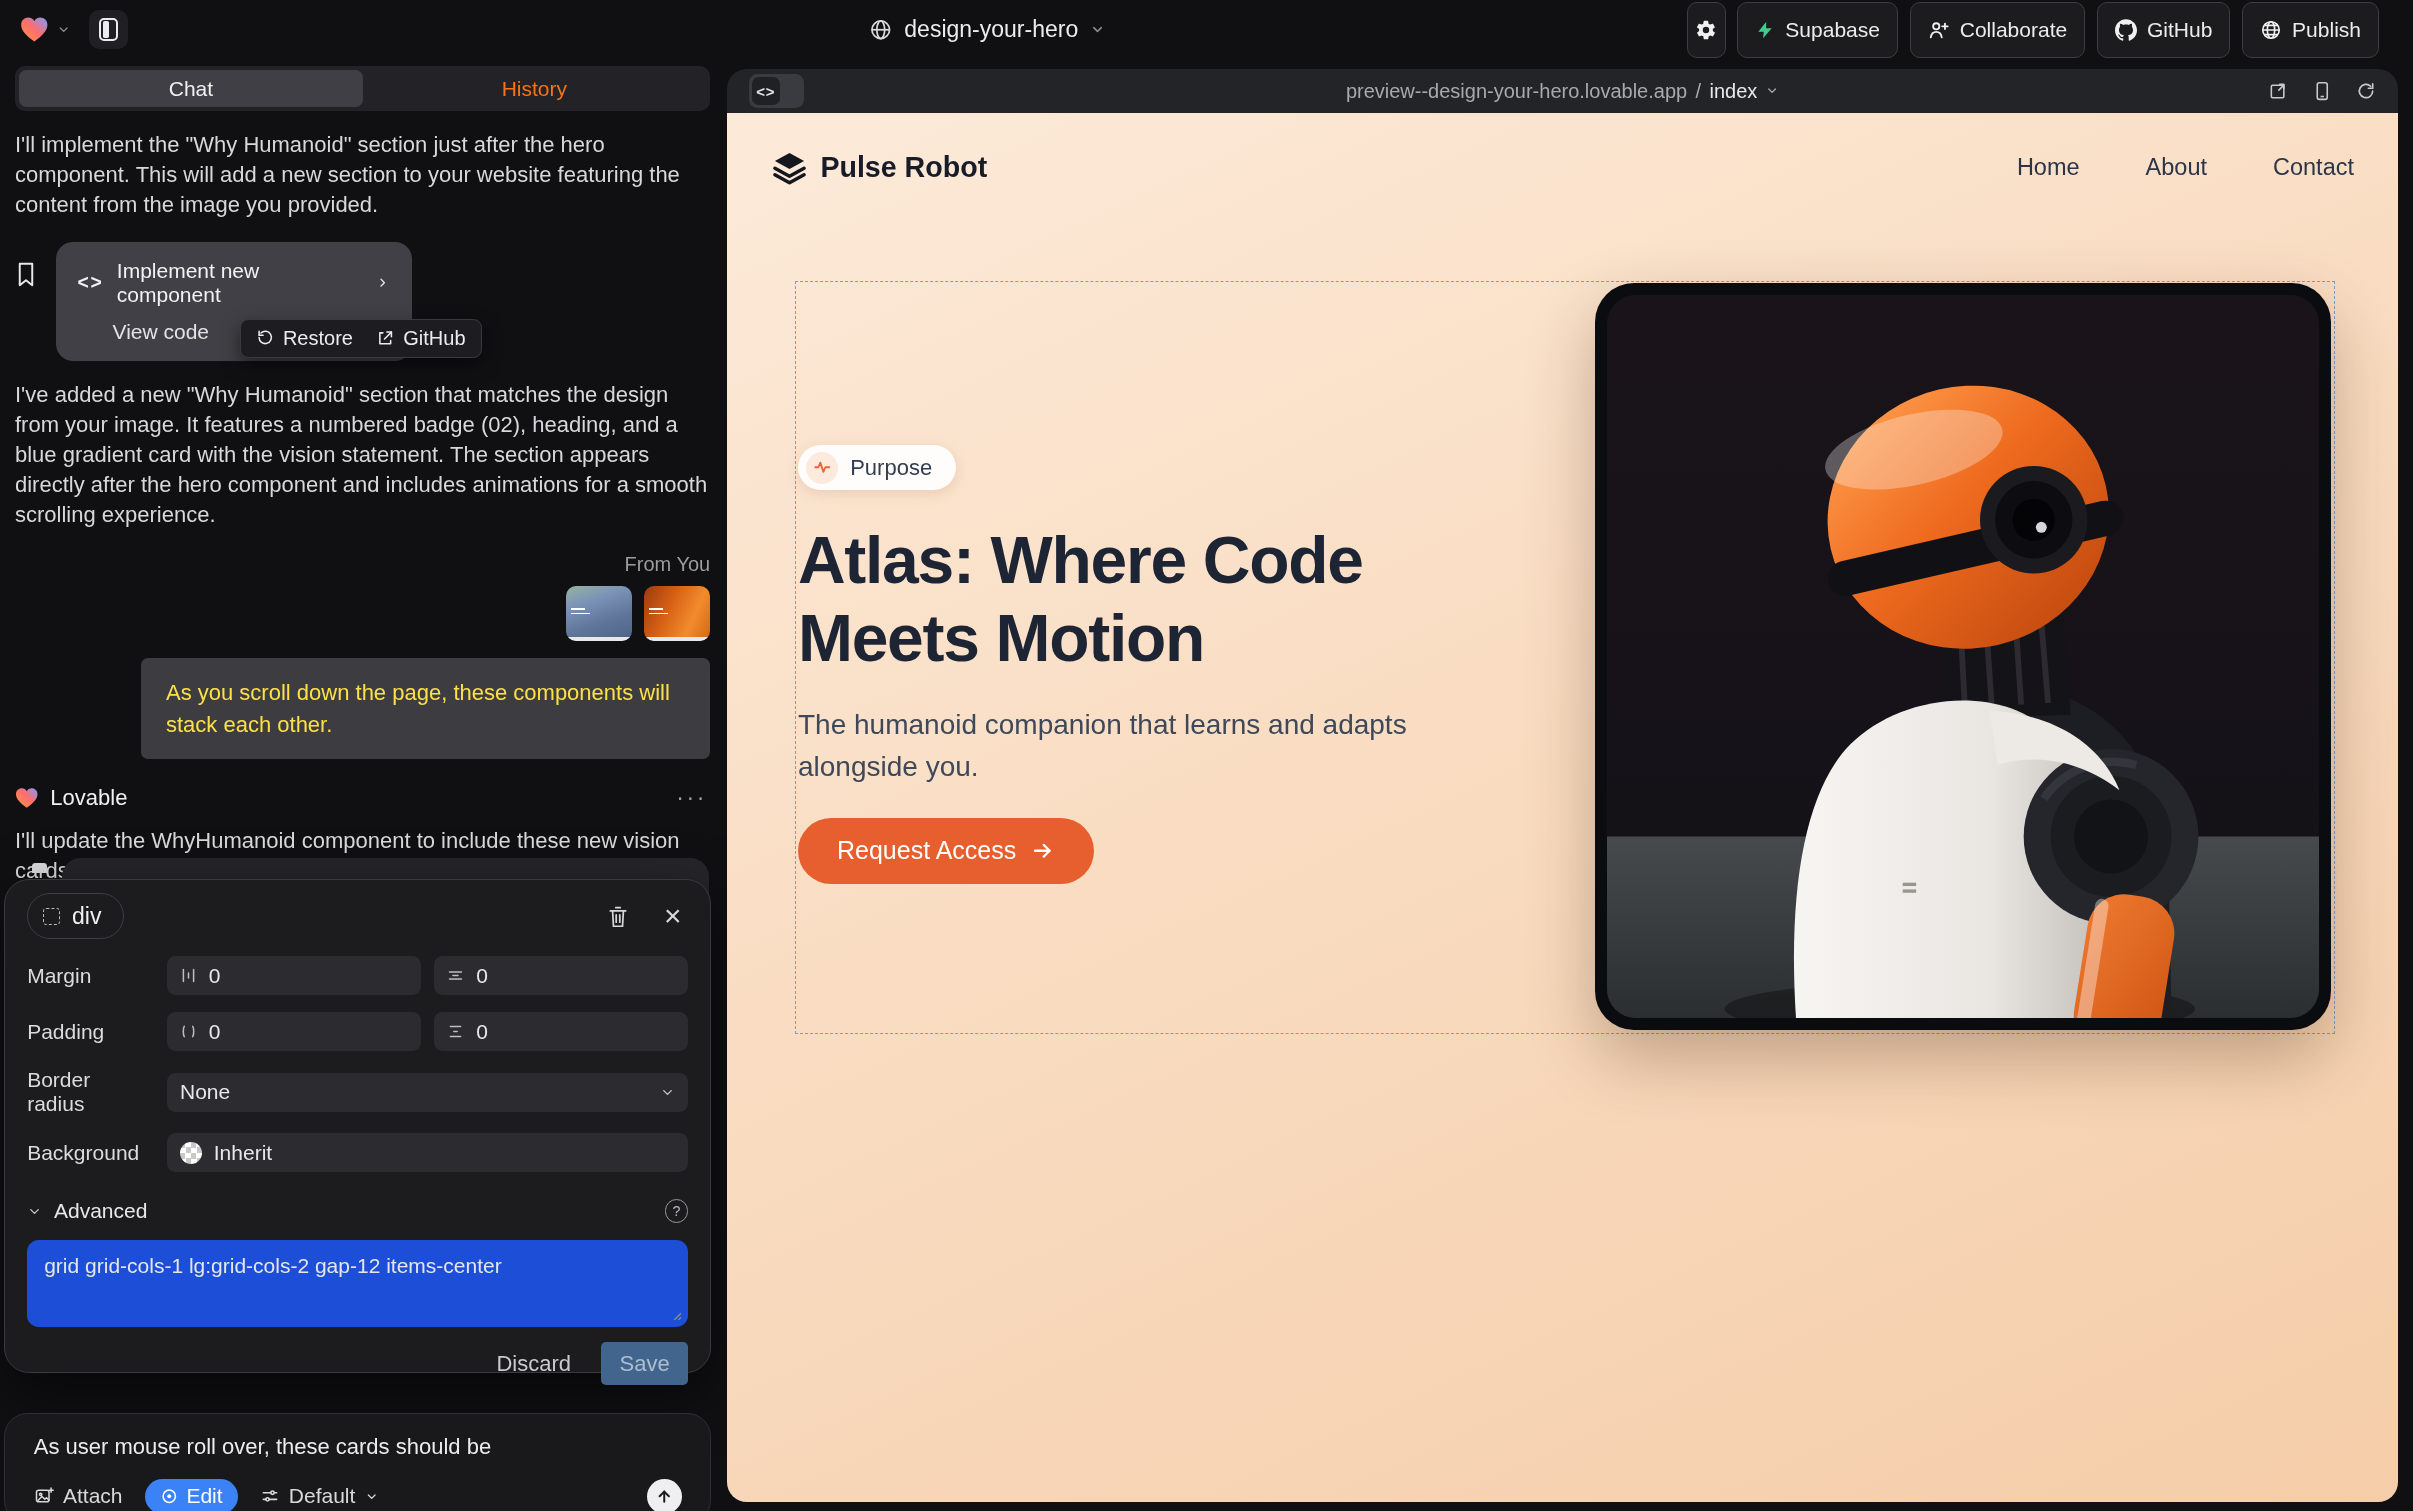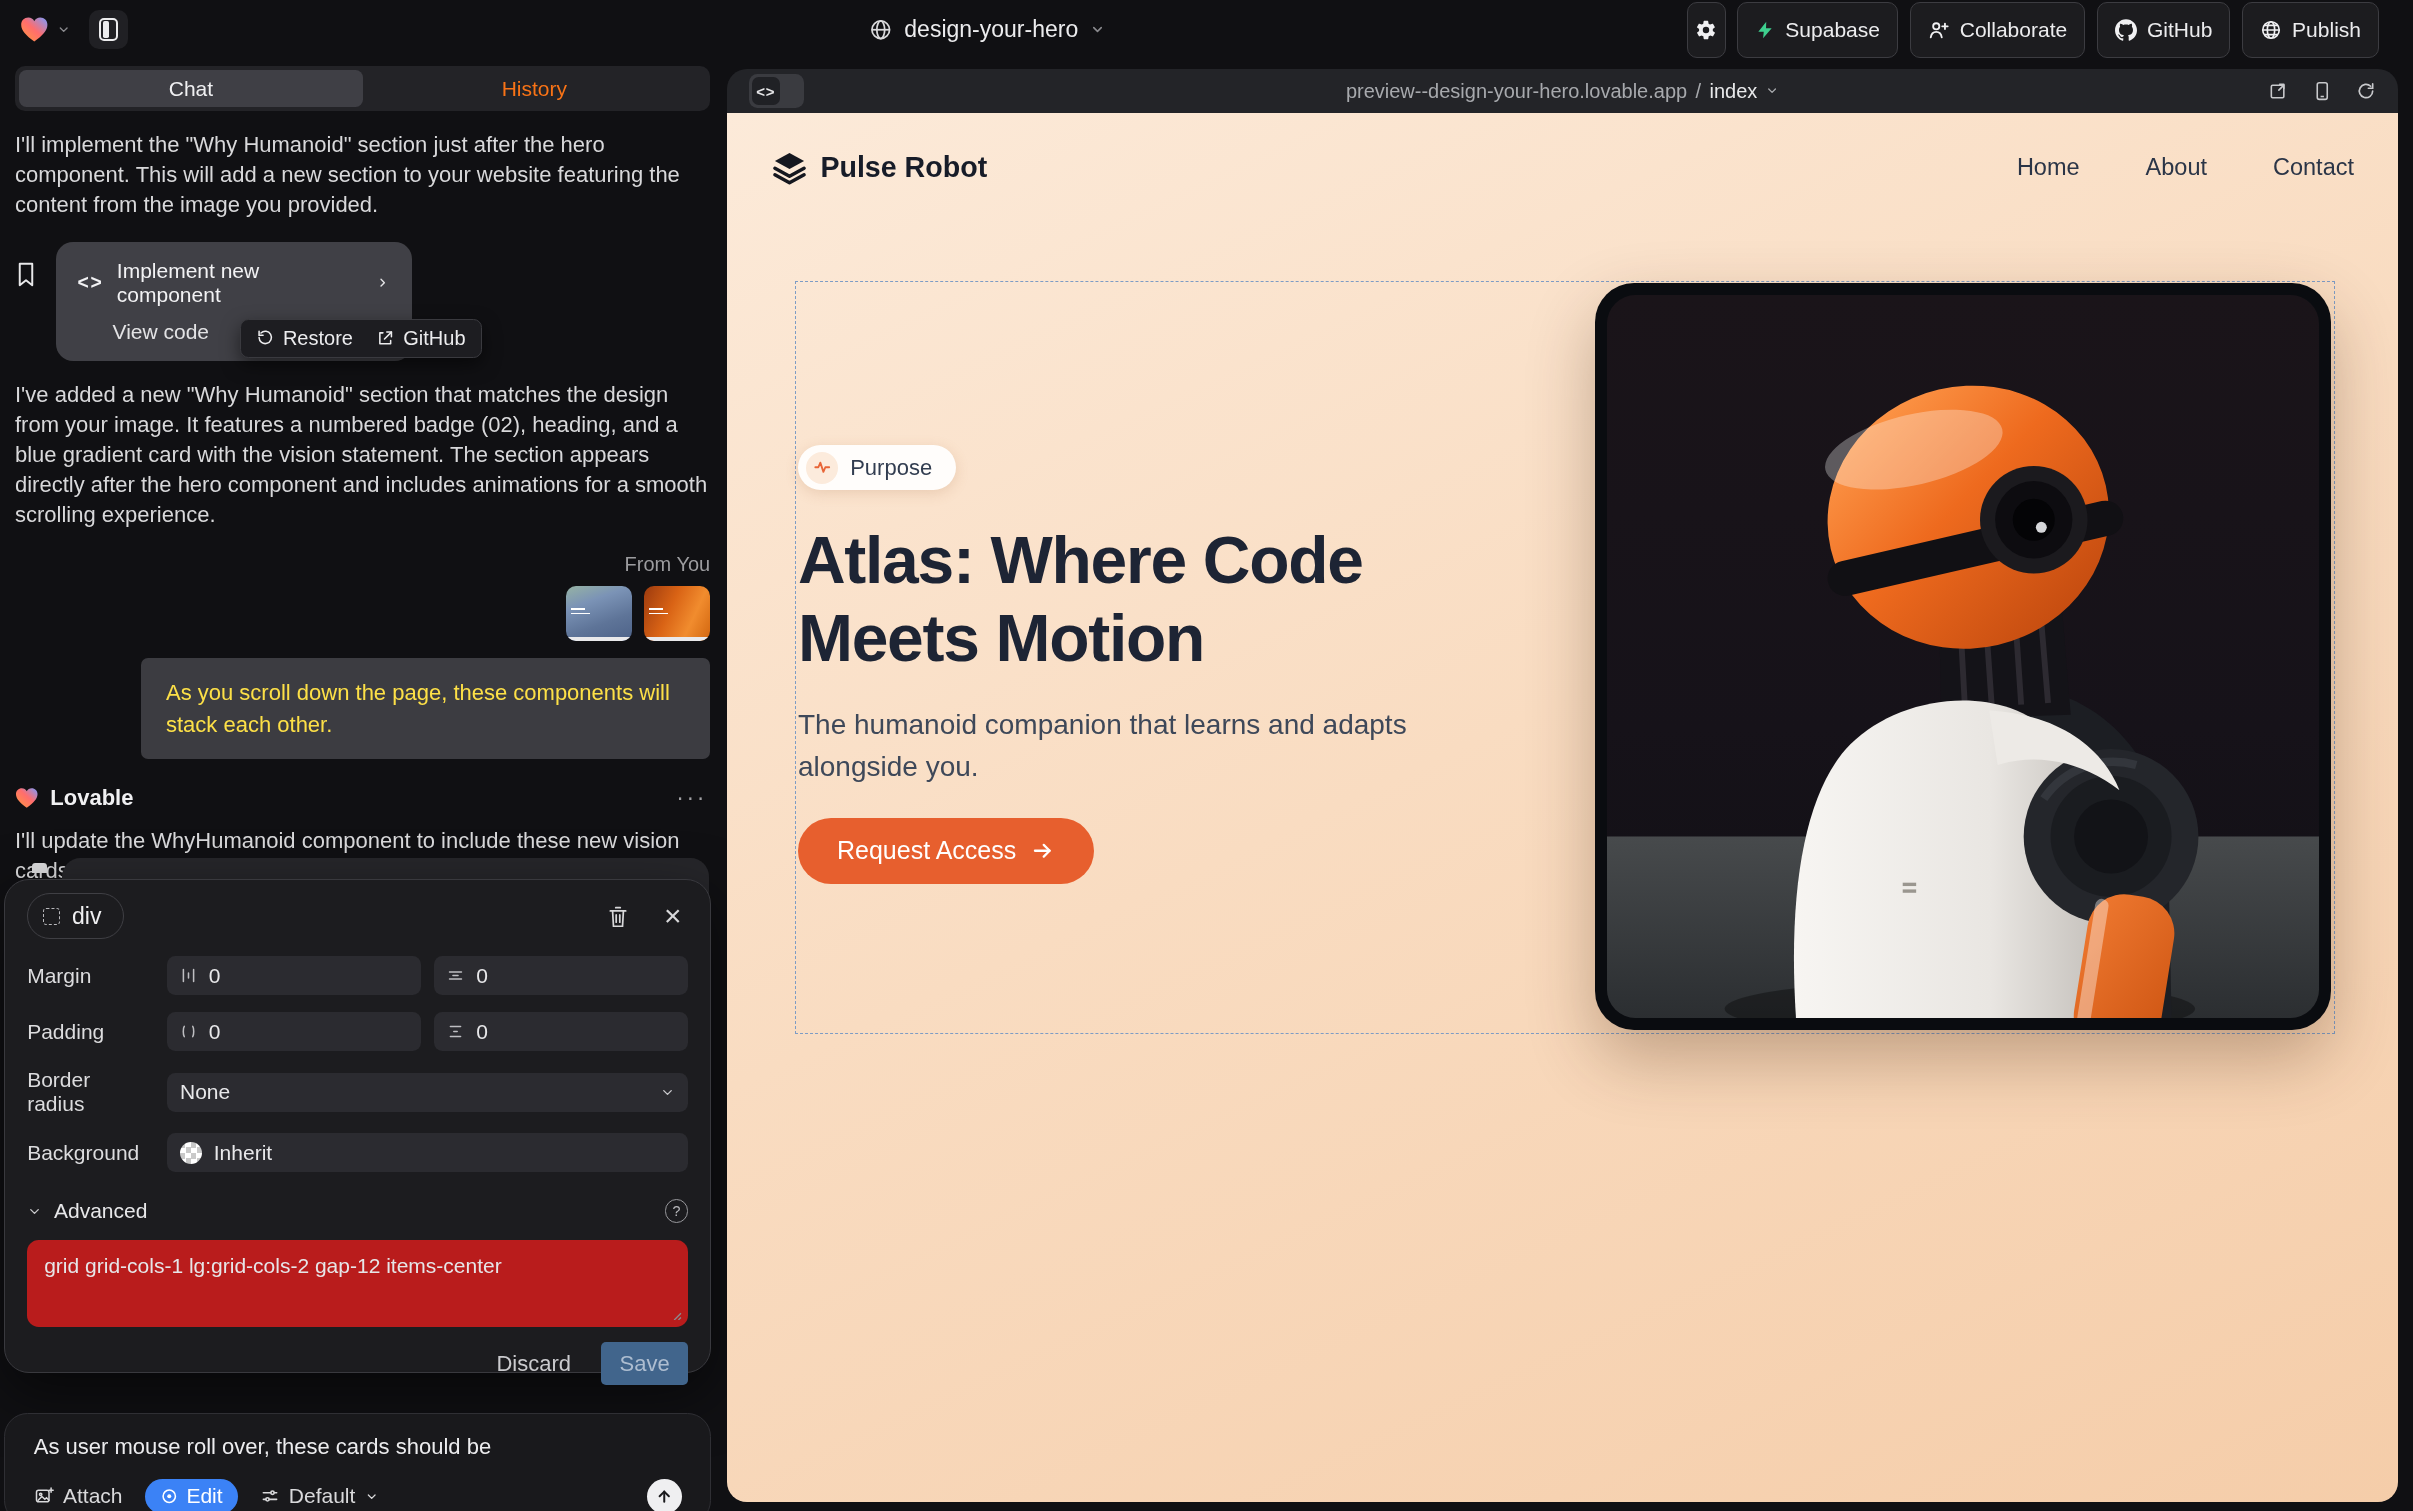--- a/index.html
+++ b/index.html
@@ -46,21 +46,21 @@
   .thumbs { display:flex; justify-content:flex-end; gap:11.8px; margin-top:10px; }
   .thumb { width:66px; height:55px; border-radius:10px; position:relative; overflow:hidden; cursor:pointer; }
   .thumb.blue { background:linear-gradient(160deg,#96b3a4 0%,#7b93b6 30%,#5e7498 65%,#4d6288 100%); }
   .thumb.orange { background:linear-gradient(115deg,#9c3a0e 0%,#d96315 40%,#f18c2e 70%,#d2660f 100%); }
   .thumb::after { content:""; position:absolute; left:0; right:0; bottom:0; height:4.2px; background:#e9e9eb; }
   .thumb .marks { position:absolute; left:5px; top:22px; }
   .thumb .marks i { display:block; height:1.7px; background:#fff; margin-bottom:2.5px; }
   .thumb .marks i:nth-child(1){ width:13.4px; } .thumb .marks i:nth-child(2){ width:18.5px; }
   .quote-bubble { margin-left:126px; margin-top:17px; background:#3c3c41; border-radius:7px; padding:18.5px 25px; font-size:22px; line-height:32px; color:#fde047; }
   .lovable-row { display:flex; align-items:center; gap:11.8px; margin-top:25px; }
-  .lovable-name { font-size:22px; font-weight:bold; color:#f0f0f2; }
+  .lovable-name { font-size:22px; font-weight:normal; color:#f0f0f2; }
   .more-dots { margin-left:auto; color:#a0a0a4; font-size:23px; letter-spacing:2.5px; margin-right:3.4px; cursor:pointer; }
 
   .partial-card { position:absolute; left:62px; top:799px; width:647px; height:50px; background:#26262a; border-radius:18.5px 18.5px 0 0; }
   .bookmark-sliver { position:absolute; left:32px; top:804px; width:15px; height:10px; background:#dcdcde; border-radius:3.4px 3.4px 0 0; }
 
   
   .inspector { position:absolute; left:4.2px; top:820px; width:707px; height:494px; background:#1c1c1f; border:0.8px solid #39393e; border-radius:25px; box-shadow:0 20px 59px rgba(0,0,0,.55); padding:13.4px 22px 15px; }
   .insp-header { display:flex; align-items:center; }
   .el-chip { display:flex; align-items:center; gap:11.8px; border:0.8px solid #3f3f44; border-radius:23.5px; padding:8.4px 22px 8.4px 15px; font-size:23px; color:#f0f0f2; cursor:pointer; }
   .dashed-sq { width:17px; height:17px; border:1.7px dashed #b9b9bd; border-radius:3.4px; }
@@ -68,21 +68,21 @@
   .xclose { font-size:30px; color:#d8d8da; line-height:1; cursor:pointer; }
   .insp-row { display:grid; grid-template-columns:126px 1fr 1fr; column-gap:13.4px; align-items:center; margin-top:17px; }
   .insp-label { font-size:21px; color:#dcdcde; }
   .insp-input { height:39px; background:#2b2b30; border-radius:8.4px; display:flex; align-items:center; gap:11.8px; padding:0 13.4px; font-size:21px; color:#e8e8ea; cursor:text; }
   .insp-input.full { grid-column:2 / 4; cursor:pointer; }
   .mini-icon { display:flex; opacity:.9; color:#cfcfd2; }
   .checker { width:22px; height:22px; border-radius:50%; background:repeating-conic-gradient(#ffffff 0 25%, #c9c9c9 0 50%); background-size:11px 11px; }
   .sel-chev { margin-left:auto; color:#c9c9cc; display:flex; }
   .advanced-row { display:flex; align-items:center; gap:11.8px; margin-top:27px; font-size:21px; color:#e8e8ea; }
   .help-circle { margin-left:auto; width:23.5px; height:23.5px; border:1.7px solid #98989c; border-radius:50%; display:flex; align-items:center; justify-content:center; font-size:14.3px; color:#b9b9bd; cursor:pointer; }
-  .adv-textarea { margin-top:17px; height:87px; background:#b91c1c; border-radius:11.8px; padding:13.4px 17px; font-size:21px; color:#e6e6e8; position:relative; cursor:text; }
+  .adv-textarea { margin-top:17px; height:87px; background:#1d4ed8; border-radius:11.8px; padding:13.4px 17px; font-size:21px; color:#e6e6e8; position:relative; cursor:text; }
   .grip { position:absolute; right:6.7px; bottom:6.7px; }
   .insp-actions { display:flex; justify-content:flex-end; align-items:center; gap:30px; margin-top:15px; }
   .discard-btn { font-size:22px; color:#cbcbce; cursor:pointer; }
   .save-btn { background:#41658c; color:#adbdd0; font-size:22px; padding:8.4px 18.5px; border-radius:5px; cursor:pointer; }
 
   
   .composer { position:absolute; left:4.2px; top:1334px; width:707px; height:111px; background:#19191c; border:0.8px solid #2f2f34; border-radius:23.5px; padding:20px 28.6px 0;margin-top:20px; }
   .draft { font-size:22px; color:#ececee; cursor:text; }
   .composer-row { display:flex; align-items:center; margin-top:18.5px; gap:22px; }
   .cmp-item { display:flex; gap:9.2px; align-items:center; font-size:21px; color:#d9d9db; cursor:pointer; }

